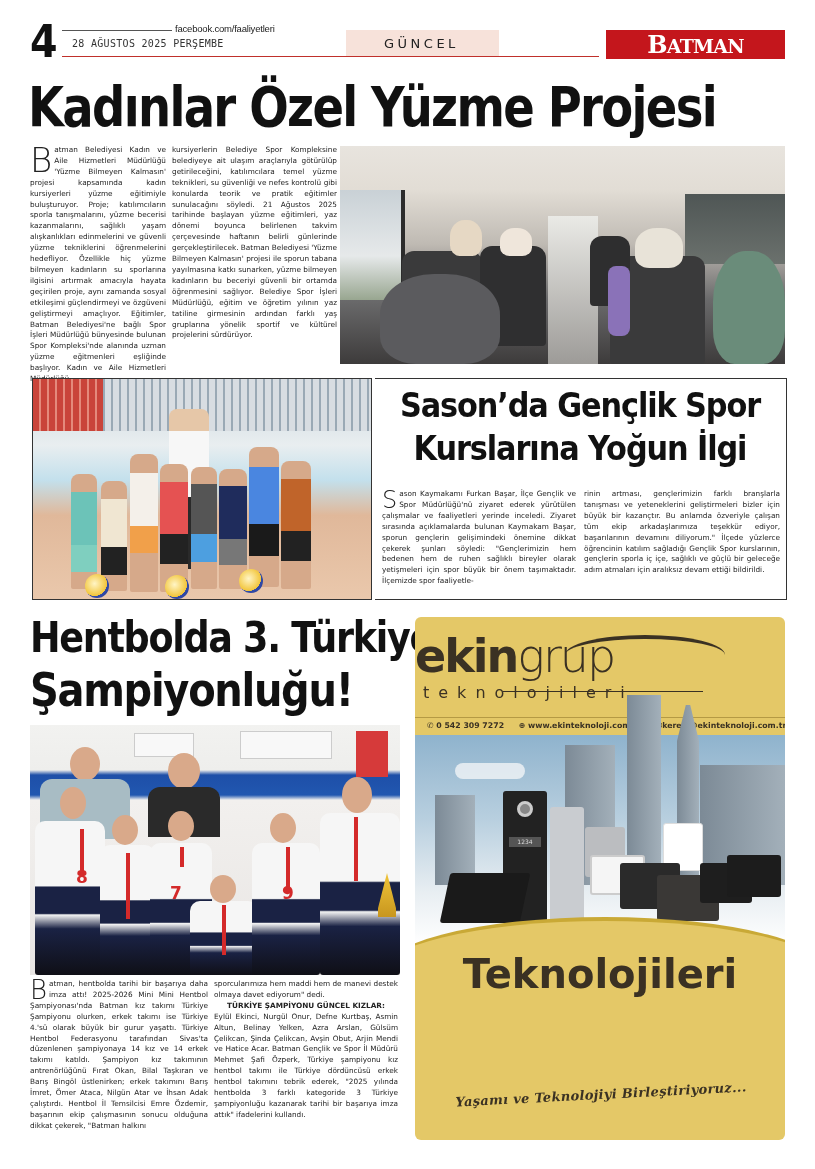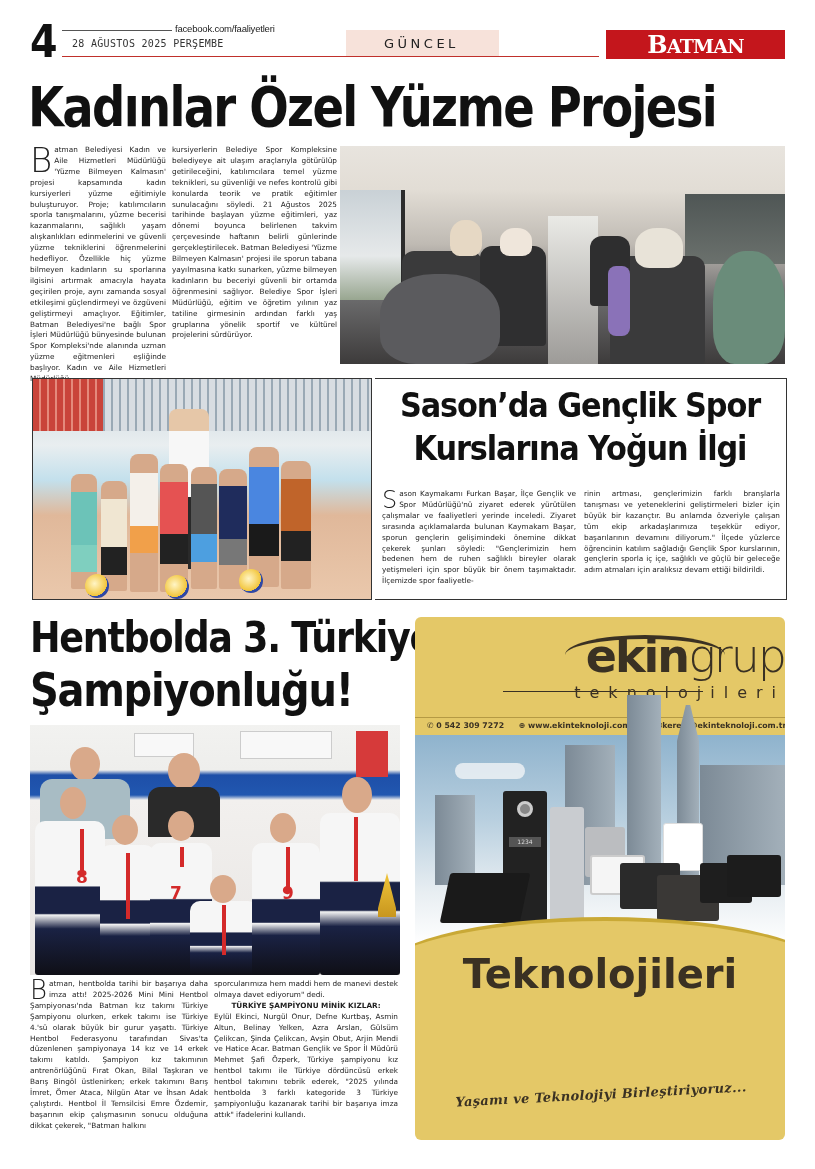--- a/index.html
+++ b/index.html
@@ -50,21 +50,21 @@
   .player { position: absolute; border-radius: 10px 10px 3px 3px; background: linear-gradient(180deg, #f6f6f6 0%, #f6f6f6 42%, #1a2244 43%, #1a2244 60%, #f3f3f3 61%, #1a2244 70%, #0f0f16 100%); }
   .player-head { position: absolute; border-radius: 50%; background: #d9a98a; }
   .medal-ribbon { position: absolute; width: 4px; background: #d42a2a; }
 
   .hent-col1 { position: absolute; left: 30px; top: 979px; width: 178px; }
   .hent-col2 { position: absolute; left: 214px; top: 979px; width: 184px; }
   .hent-subhead { font-weight: 700; text-align: center; text-align-last: center; }
 
   
   .ad { position: absolute; left: 415px; top: 617px; width: 370px; height: 523px; background: #e4c867; border-radius: 6px; overflow: hidden; }
-  .ad-logo { position: absolute; left: 0; top: 14px; width: 370px; text-align: right; }
+  .ad-logo { position: absolute; left: 0; top: 14px; width: 370px; text-align: left; }
   .ad-logo-main { font-family: "DejaVu Sans", sans-serif; font-size: 46px; letter-spacing: -2px; color: #3a3123; line-height: 50px; }
   .ad-logo-main b { font-weight: 900; }
   .ad-logo-main span.thin { font-weight: 200; }
   .ad-swoosh { position: absolute; left: 150px; top: 18px; width: 160px; height: 40px; border-top: 4px solid #3a3123; border-radius: 50% 50% 0 0; }
   .ad-sub { font-family: "DejaVu Sans", sans-serif; font-size: 16px; letter-spacing: 9px; color: #3a3123; margin-top: 2px; padding-left: 8px; }
   .ad-sub-rule { position: absolute; left: 88px; top: 74px; width: 200px; height: 1px; background: #3a3123; }
   .ad-contact-rule { position: absolute; left: 0; top: 100px; width: 370px; height: 1px; background: #b59a44; }
   .ad-contact { position: absolute; left: 12px; top: 104px; width: 360px; font-family: "DejaVu Sans", sans-serif; font-weight: 700; font-size: 7.8px; color: #3a3123; white-space: nowrap; }
   .ad-contact span.item { margin-right: 12px; }
   .ad-visual { position: absolute; left: 0; top: 118px; width: 370px; height: 210px; background: linear-gradient(180deg, #8fb3cd 0%, #b8cfdf 40%, #e8eef2 75%, #ffffff 100%); }
@@ -173,21 +173,21 @@
   <div style="position:absolute;left:140px;top:158px;font:900 17px 'DejaVu Sans',sans-serif;color:#d42a2a;">7</div>
   <div style="position:absolute;left:252px;top:158px;font:900 17px 'DejaVu Sans',sans-serif;color:#d42a2a;">9</div>
   <div style="position:absolute;left:348px;top:148px;width:18px;height:44px;background:linear-gradient(180deg,#f0c53a,#c8961e);clip-path:polygon(50% 0,100% 80%,100% 100%,0 100%,0 80%);"></div>
 </div>
 
 <div class="hent-col1 article-text">
   <span class="drop-cap" style="font-size:26px;line-height:20px;">B</span><span>atman, hentbolda tarihi bir başarıya daha imza attı! 2025-2026 Mini Mini Hentbol Şampiyonası'nda Batman kız takımı Türkiye Şampiyonu olurken, erkek takımı ise Türkiye 4.'sü olarak büyük bir gurur yaşattı. Türkiye Hentbol Federasyonu tarafından Sivas'ta düzenlenen şampiyonaya 14 kız ve 14 erkek takımı katıldı. Şampiyon kız takımının antrenörlüğünü Fırat Okan, Bilal Taşkıran ve Barış Bingöl üstlenirken; erkek takımını Barış İmret, Ömer Ataca, Nilgün Atar ve İhsan Adak çalıştırdı. Hentbol İl Temsilcisi Emre Özdemir, başarının ekip çalışmasının sonucu olduğuna dikkat çekerek, "Batman halkını</span>
 </div>
 <div class="hent-col2 article-text">
   <div>sporcularımıza hem maddi hem de manevi destek olmaya davet ediyorum" dedi.</div>
-  <div class="hent-subhead">TÜRKİYE ŞAMPİYONU MİNİK KIZLAR:</div>
+  <div class="hent-subhead">TÜRKİYE ŞAMPİYONU GÜNCEL KIZLAR:</div>
   <div>Eylül Ekinci, Nurgül Onur, Defne Kurtbaş, Asmin Altun, Belinay Yelken, Azra Arslan, Gülsüm Çelikcan, Şinda Çelikcan, Avşin Obut, Arjin Mendi ve Hatice Acar. Batman Gençlik ve Spor İl Müdürü Mehmet Şafi Özperk, Türkiye şampiyonu kız hentbol takımı ile Türkiye dördüncüsü erkek hentbol takımını tebrik ederek, "2025 yılında hentbolda 3 farklı kategoride 3 Türkiye şampiyonluğu kazanarak tarihi bir başarıya imza attık" ifadelerini kullandı.</div>
 </div>
 
 <div class="ad">
   <div class="ad-swoosh"></div>
   <div class="ad-logo">
     <div class="ad-logo-main"><b>ekin</b><span class="thin">grup</span></div>
     <div class="ad-sub">teknolojileri</div>
   </div>
   <div class="ad-sub-rule"></div>

